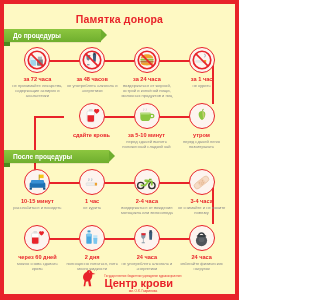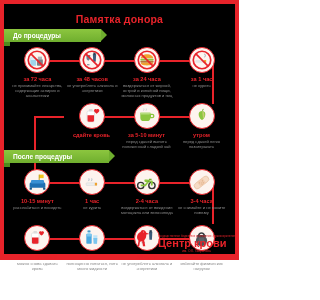--- a/index.html
+++ b/index.html
@@ -2,22 +2,22 @@
 <html><head>
 <meta charset="utf-8">
 <style>
   html,body{margin:0;padding:0;}
   body{
     width:239px;height:300px;overflow:hidden;
     font-family:"Liberation Sans","DejaVu Sans",sans-serif;
     background:#ffffff;
   }
   .page{
-    position:relative;width:239px;height:260px;
-    background:#000000;
+    position:relative;width:239px;height:300px;
+    background:#fef9c3;
     box-sizing:border-box;
     border-left:4px solid #e8232a;
     border-right:4px solid #e8232a;
     border-top:4px solid #e8232a;
     border-bottom:3px solid #e8232a;
   }
   .title{
     text-align:center;
     color:#e8232a;
     font-size:10.5px;
@@ -83,21 +83,21 @@
   }
   .desc{
     color:#8a8a8a;font-size:4.1px;line-height:1.25;
     margin-top:1.2px;max-width:52px;
   }
   .desc.wide{max-width:58px;}
 
   
   .footer{
     position:absolute;left:0;right:0;bottom:4px;
-    display:flex;flex-direction:column;align-items:flex-end;
+    display:flex;flex-direction:column;align-items:center;
     z-index:4;
     padding-left:23px;
   }
   .logo{display:flex;align-items:flex-end;gap:2px;}
   .logo-text{display:flex;flex-direction:column;align-items:flex-start;}
   .logo-top{color:#e8232a;font-size:2.6px;letter-spacing:.1px;}
   .logo-main{color:#e8232a;font-size:11px;font-weight:bold;line-height:1;}
   .logo-sub{color:#e8232a;font-size:3.2px;margin-top:.5px;align-self:center;}
   .bottombar{
     position:absolute;left:0;right:0;bottom:0;height:3px;background:#e8232a;

